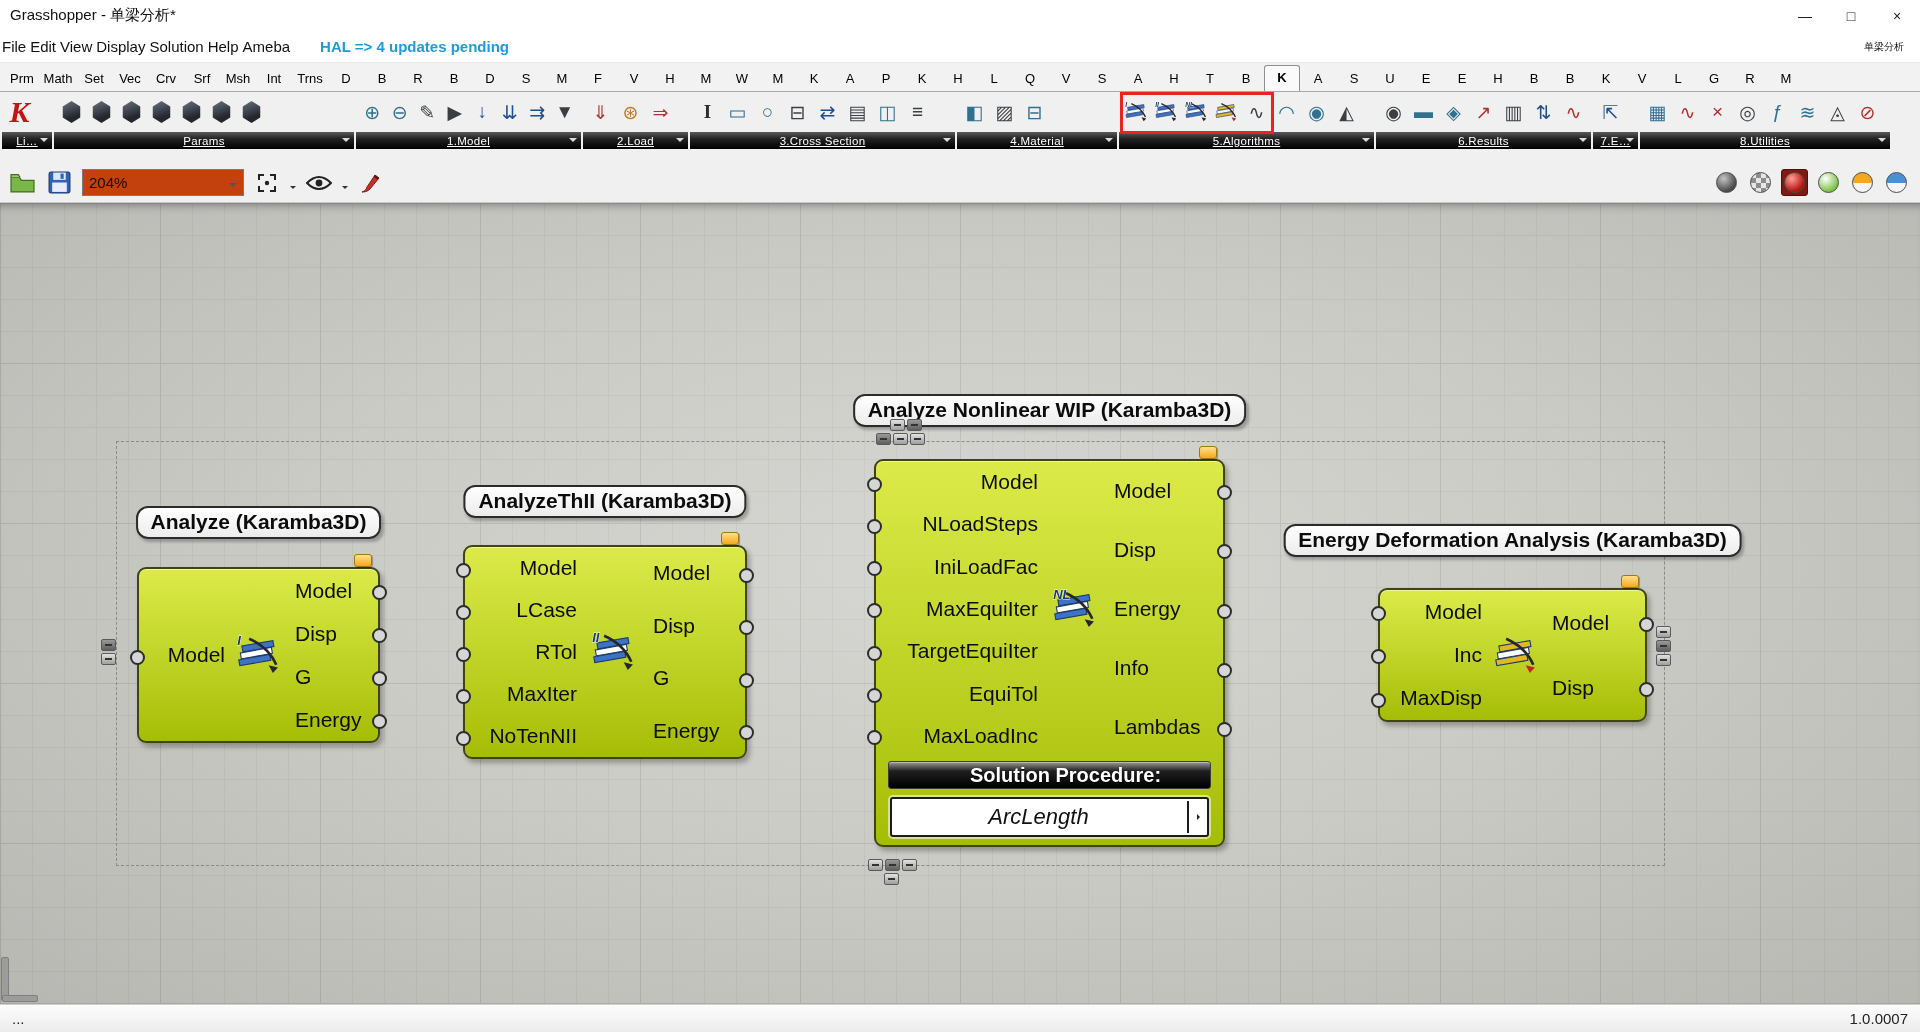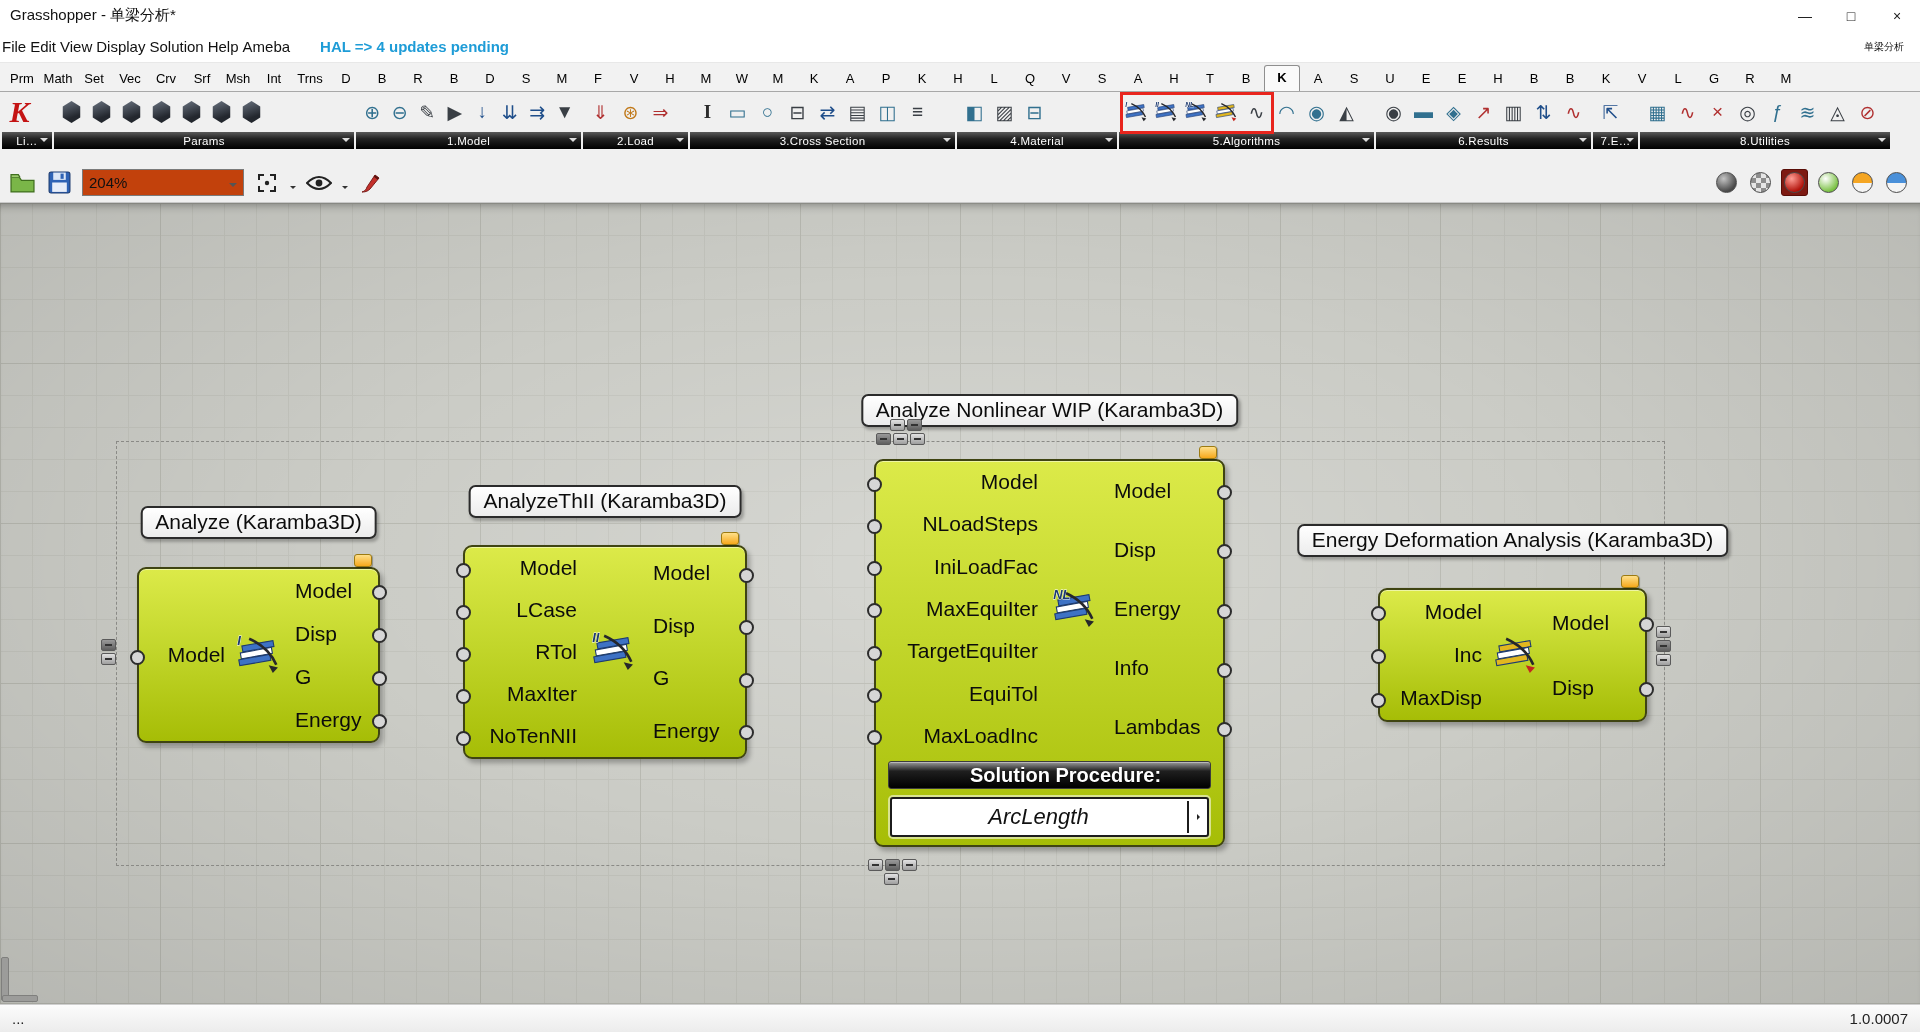--- a/index.html
+++ b/index.html
@@ -27,21 +27,21 @@
 
   
   .toolbar { height:57px; background:#f0f0f0; display:flex; flex:none; padding-left:2px; }
   .tb-group { height:100%; display:flex; flex-direction:column; position:relative; margin-right:2px; flex:none; }
   .tb-icons { flex:1; display:flex; align-items:center; padding:2px 4px; gap:3px; }
   .tb-icon { width:27px; height:28px; display:flex; align-items:center; justify-content:center; font-size:19px; color:#333; }
   .tb-icon svg { width:26px; height:24px; }
   .serif-glyph { font-family:"Liberation Serif", serif; font-weight:bold; }
   .logo-k { font-family:"Liberation Serif", serif; font-weight:bold; font-style:italic; font-size:30px; color:#c41313; }
   .hex { display:inline-block; width:19px; height:22px; background:linear-gradient(160deg,#6a7380,#23272e 70%); clip-path:polygon(50% 0,96% 25%,96% 75%,50% 100%,4% 75%,4% 25%); }
-  .tb-bar { height:17px; background:linear-gradient(#5a5a5a 0%,#222 40%,#000 100%); color:#fff; display:flex; align-items:center; justify-content:center; position:relative; font-size:11.5px; letter-spacing:.3px; }
+  .tb-bar { height:17px; background:linear-gradient(#5a5a5a 0%,#222 40%,#000 100%); color:#fff; display:flex; align-items:center; justify-content:center; position:relative; font-size:11.5px; letter-spacing:.3px;text-decoration:underline; }
   .bar-caret { position:absolute; right:4px; top:6px; width:0; height:0; border:4px solid transparent; border-top-color:#ddd; }
   .algo-highlight { position:absolute; left:1px; top:0; width:154px; height:42px; border:3px solid #e8251d; z-index:6; pointer-events:none; }
   .tb-spacer { height:14px; background:#f0f0f0; flex:none; }
 
   
   .canvas-toolbar { height:40px; background:#f0f0f0; display:flex; align-items:center; padding:0 10px 0 8px; gap:9px; flex:none; border-bottom:1px solid #c9c9c9; }
   .ct-icon { width:28px; height:28px; display:flex; align-items:center; justify-content:center; }
   .zoom-box { width:162px; height:27px; background:#c2410c; border:1px solid #7a7a7a; display:flex; align-items:center; padding:0 6px; }
   .zoom-val { flex:1; font-size:15px; color:#111; }
   .dd-caret { width:0; height:0; border:4.5px solid transparent; border-top-color:#555; margin-top:8px; }
@@ -70,21 +70,21 @@
   }
   .vignette { position:absolute; inset:0; pointer-events:none;
     background:radial-gradient(ellipse at 50% 45%, rgba(255,255,255,.22) 0%, rgba(255,255,255,0) 45%, rgba(0,0,0,.10) 100%); }
   .selection-box { position:absolute; left:116px; top:238px; width:1549px; height:425px; border:1.5px dashed #8a8a86; }
 
   .v-scroll { position:absolute; left:1px; top:754px; width:8px; height:44px; background:#9c9c9a; border:1px solid #7f7f7d; border-radius:2px; }
   .h-scroll { position:absolute; left:2px; bottom:2px; width:36px; height:7px; background:#9c9c9a; border:1px solid #7f7f7d; border-radius:2px; }
 
   
   .gh-comp { position:absolute; }
-  .gh-capsule { position:absolute; left:50%; transform:translateX(-50%); background:linear-gradient(#ffffff,#ececec); border:2px solid #2b2b2b; border-radius:7px; padding:2px 13px 3px; font-size:21px; color:#0c0c0c; white-space:nowrap; box-shadow:2px 3px 3px rgba(0,0,0,.25); z-index:2; }
+  .gh-capsule { position:absolute; left:50%; transform:translateX(-50%); background:linear-gradient(#ffffff,#ececec); border:2px solid #2b2b2b; border-radius:12px; padding:2px 13px 3px; font-size:21px; color:#0c0c0c; white-space:nowrap; box-shadow:2px 3px 3px rgba(0,0,0,.25); z-index:2;font-weight:bold; }
   .gh-badge { position:absolute; top:-13px; right:8px; width:18px; height:13px; border-radius:3px; background:linear-gradient(#ffe08a,#f6a81c); border:1.5px solid #9c7a12; box-shadow:1px 1px 1px rgba(0,0,0,.3); z-index:3; }
   .gh-body { position:absolute; inset:0; display:flex; background:linear-gradient(180deg,#dcea49 0%,#c3d72c 45%,#a6bd06 100%); border:2px solid #3f4412; border-radius:9px; box-shadow:3px 4px 5px rgba(0,0,0,.28), inset 0 1px 0 rgba(255,255,255,.5); }
   .gh-body.vert { flex-direction:column; }
   .params { display:flex; height:296px; }
   .gcol { display:flex; flex-direction:column; justify-content:space-around; }
   .gmid { align-items:center; justify-content:center; }
   .port { position:relative; display:flex; align-items:center; flex:1; font-size:21px; color:#0c0c0c; white-space:nowrap; }
   .port.in { justify-content:flex-end; padding-right:6px; }
   .port.out { justify-content:flex-start; padding-left:6px; }
   .port.in::before, .port.out::after { content:''; position:absolute; top:50%; margin-top:-5.5px; width:11px; height:11px; border-radius:50%; background:#d6d6d6; border:2px solid #2c2c2c; }

